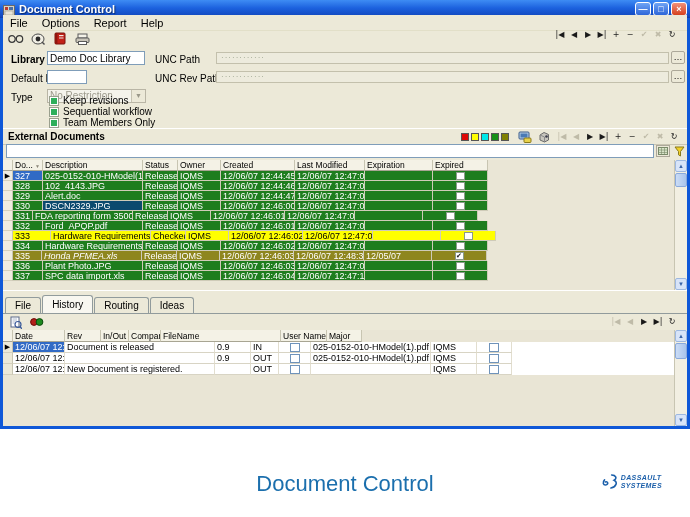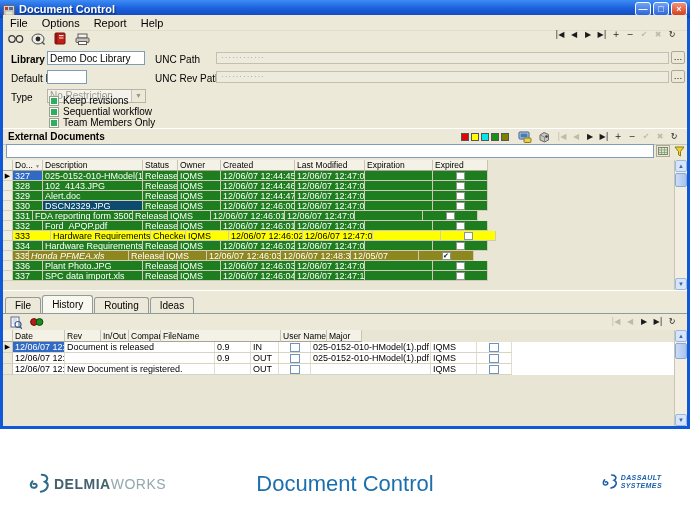--- a/index.html
+++ b/index.html
@@ -383,21 +383,21 @@
             <div class="xc" style="width: 43px; background: rgb(30, 125, 30); color: rgb(255, 255, 255);">IQMS</div>
             <div class="xc" style="width: 74px; background: rgb(30, 125, 30); color: rgb(255, 255, 255);">12/06/07 12:46:02 PM</div>
             <div class="xc" style="width: 70px; background: rgb(30, 125, 30); color: rgb(255, 255, 255);">12/06/07 12:47:09 PM</div>
             <div class="xc" style="width: 68px; background: rgb(30, 125, 30); color: rgb(255, 255, 255);"></div>
             <div class="xc" style="width: 55px; background: rgb(30, 125, 30);">
               <div class="gcb"></div>
             </div>
           </div>
           <div class="xrow">
             <div class="selcol"></div>
-            <div class="xc" style="width: 16px; background: rgb(142, 134, 30); color: rgb(255, 255, 255);">335</div>
+            <div class="xc" style="width: 29px; background: rgb(142, 134, 30); color: rgb(255, 255, 255);">335</div>
             <div class="xc" style="width: 100px; background: rgb(142, 134, 30); color: rgb(255, 255, 255); font-style: italic;">Honda PFMEA.xls</div>
             <div class="xc" style="width: 35px; background: rgb(142, 134, 30); color: rgb(255, 255, 255);">Released</div>
             <div class="xc" style="width: 43px; background: rgb(142, 134, 30); color: rgb(255, 255, 255);">IQMS</div>
             <div class="xc" style="width: 74px; background: rgb(142, 134, 30); color: rgb(255, 255, 255);">12/06/07 12:46:03 PM</div>
             <div class="xc" style="width: 70px; background: rgb(142, 134, 30); color: rgb(255, 255, 255);">12/06/07 12:48:34 PM</div>
             <div class="xc" style="width: 68px; background: rgb(142, 134, 30); color: rgb(255, 255, 255);">12/05/07</div>
             <div class="xc" style="width: 55px; background: rgb(142, 134, 30);">
               <div class="gcb">✔</div>
             </div>
           </div>
@@ -528,27 +528,20 @@
         </div>
       <div class="vscroll" style="height:96px;">
         <div class="sbtn" style="top:0;">▲</div>
         <div class="sthumb" style="top:13px;height:16px;"></div>
         <div class="sbtn" style="bottom:0;">▼</div>
       </div>
     </div>
   </div>
 
   <div class="footer">
-    <div class="f-delmia">
-      <svg width="22" height="22" viewBox="0 0 24 24">
-          <path d="M15 2 C21 2 23 7 18.5 9.5 C24 12 21.5 19 14 20.5" fill="none" stroke="#2E6B8A" stroke-width="2.2" stroke-linecap="round"></path>
-          <path d="M5 9 C1.5 12.5 3 17 7.5 16 C11 15 9.5 10.5 6 12" fill="none" stroke="#2E6B8A" stroke-width="2.2" stroke-linecap="round"></path>
-        </svg>
-      <span class="brand"><b>DELMIA</b><span>WORKS</span></span>
-    </div>
     <div class="f-center">Document Control</div>
     <div class="f-dassault">
       <svg width="17" height="18" viewBox="0 0 24 24">
           <path d="M15 2 C21 2 23 7 18.5 9.5 C24 12 21.5 19 14 20.5" fill="none" stroke="#1B5FAA" stroke-width="2.2" stroke-linecap="round"></path>
           <path d="M5 9 C1.5 12.5 3 17 7.5 16 C11 15 9.5 10.5 6 12" fill="none" stroke="#1B5FAA" stroke-width="2.2" stroke-linecap="round"></path>
         </svg>
       <span class="txt"><span>DASSAULT</span><br><span>SYSTEMES</span></span>
     </div>
   </div>
 </div>

